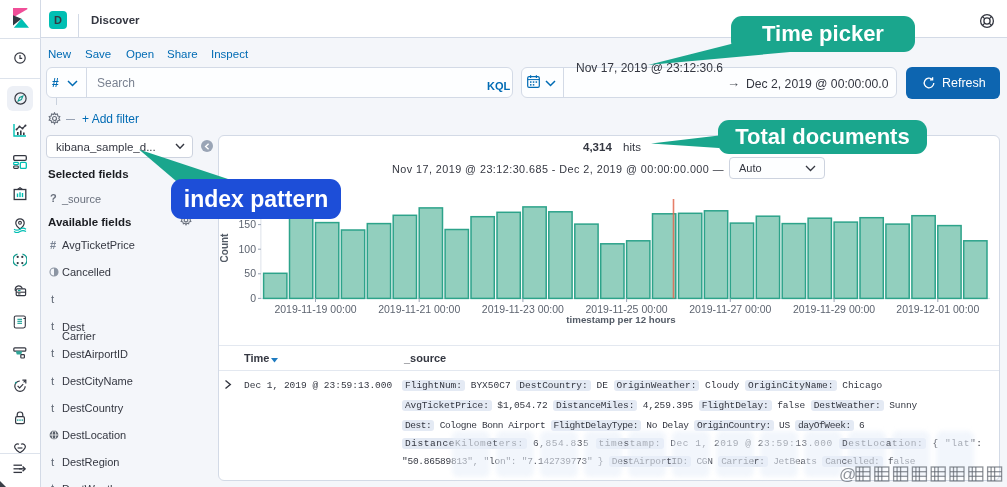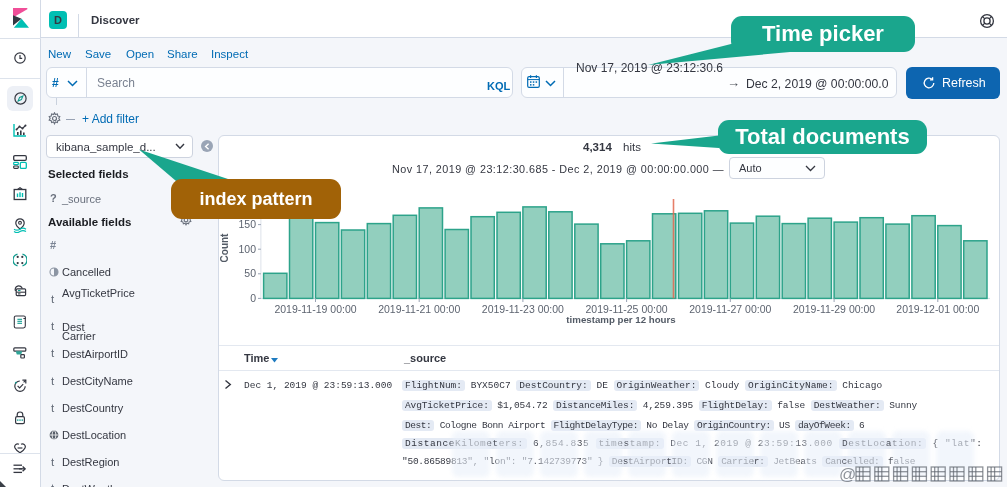--- a/index.html
+++ b/index.html
@@ -176,21 +176,21 @@
   </svg>
 <div class="abs" style="left:48px;top:168px;font-size:11.5px;font-weight:bold;color:#1a1c21;">Selected fields</div>
 <div class="abs" style="left:50px;top:192px;font-size:11px;font-weight:600;color:#69707d;">?</div>
 <div class="abs" style="left:62px;top:193px;font-size:11px;color:#69707d;">_source</div>
 <div class="abs" style="left:48px;top:216px;font-size:11.5px;font-weight:bold;color:#1a1c21;">Available fields</div>
 <svg class="abs" style="left:180px;top:214px;" width="12" height="12" viewBox="0 0 13 13">
     <circle cx="6.5" cy="6.5" r="2" fill="none" stroke="#69707d" stroke-width="1.2"></circle>
     <path d="M6.5 0.8 l0.9 1.8 2 -0.6 0.4 2 2 0.5 -1 1.8 1 1.8 -2 0.5 -0.4 2 -2 -0.6 -0.9 1.8 -0.9 -1.8 -2 0.6 -0.4 -2 -2 -0.5 1 -1.8 -1 -1.8 2 -0.5 0.4 -2 2 0.6 z" fill="none" stroke="#69707d" stroke-width="1.1"></path>
   </svg>
 <div class="abs" style="left:50px;top:239px;font-size:11px;color:#7a8494;font-weight:bold;">#</div>
-<div class="abs" style="left:62px;top:239px;font-size:11px;color:#343741;margin-top:48px;">AvgTicketPrice</div>
+<div class="abs" style="left:62px;top:239px;font-size:11px;color:#343741;">AvgTicketPrice</div>
 <svg class="abs" style="left:49px;top:267px;" width="10" height="10" viewBox="0 0 10 10">
     <circle cx="5" cy="5" r="4" fill="none" stroke="#8c95a3" stroke-width="1.1"></circle>
     <path d="M5 1 a4 4 0 0 1 0 8 z" fill="#8c95a3"></path>
   </svg>
 <div class="abs" style="left:62px;top:266px;font-size:11px;color:#343741;">Cancelled</div>
 <div class="abs" style="left:51px;top:293px;font-size:11.5px;color:#636b77;">t</div>
 <div class="abs" style="left:62px;top:294px;font-size:11px;color:#343741;margin-top:36px;">Carrier</div>
 <div class="abs" style="left:51px;top:320px;font-size:11.5px;color:#636b77;">t</div>
 <div class="abs" style="left:62px;top:321px;font-size:11px;color:#343741;">Dest</div>
 <div class="abs" style="left:51px;top:347px;font-size:11.5px;color:#636b77;">t</div>
@@ -301,21 +301,21 @@
 <div class="abs" style="left:848px;top:431px;width:38px;height:46px;background:rgba(234,240,250,0.62);border-radius:6px;filter:blur(2px);"></div>
 <div class="abs" style="left:892px;top:431px;width:38px;height:46px;background:rgba(234,240,250,0.62);border-radius:6px;filter:blur(2px);"></div>
 <div class="abs" style="left:936px;top:431px;width:38px;height:46px;background:rgba(234,240,250,0.62);border-radius:6px;filter:blur(2px);"></div>
 <svg class="abs" style="left:0;top:0;" width="1007" height="487" viewBox="0 0 1007 487" pointer-events="none">
 <polygon points="648,65 733,43.5 790,52" fill="#1aa68d"></polygon>
 <polygon points="651,143.5 719,135.5 719,148" fill="#1aa68d"></polygon>
 <polygon points="139,149.5 228,179 179,183.5" fill="#1aa68d"></polygon>
 </svg>
 <div class="abs" style="left:731px;top:16px;width:184px;height:36px;background:#1aa68d;border-radius:11px;color:#fff;font-size:22px;font-weight:bold;text-align:center;line-height:36px;">Time picker</div>
 <div class="abs" style="left:718px;top:119.5px;width:209px;height:34px;background:#1aa68d;border-radius:11px;color:#fff;font-size:22px;font-weight:bold;text-align:center;line-height:34px;">Total documents</div>
-<div class="abs" style="left:171px;top:178.5px;width:170px;height:40px;background:#a16207;border-radius:11px;color:#fff;font-size:18px;font-weight:bold;text-align:center;line-height:40px;">index pattern</div>
+<div class="abs" style="left:171px;top:178.5px;width:170px;height:40px;background:#1d4ed8;border-radius:11px;color:#fff;font-size:23px;font-weight:bold;text-align:center;line-height:40px;">index pattern</div>
 <svg class="abs" style="left:839px;top:465px;" width="168" height="18" viewBox="0 0 168 18">
     <text x="0" y="15" font-size="17" fill="rgba(95,101,110,0.7)" font-family="Liberation Sans">@</text>
     <g stroke="rgba(95,101,110,0.7)" stroke-width="1.3" fill="none">
       <rect x="17.0" y="2" width="14" height="14"></rect>
       <line x1="17.0" y1="6.7" x2="31.0" y2="6.7"></line>
       <line x1="17.0" y1="11.3" x2="31.0" y2="11.3"></line>
       <line x1="24.0" y1="2" x2="24.0" y2="16"></line>
       <line x1="20.5" y1="2" x2="20.5" y2="16"></line>
     </g>
     <g stroke="rgba(95,101,110,0.7)" stroke-width="1.3" fill="none">

